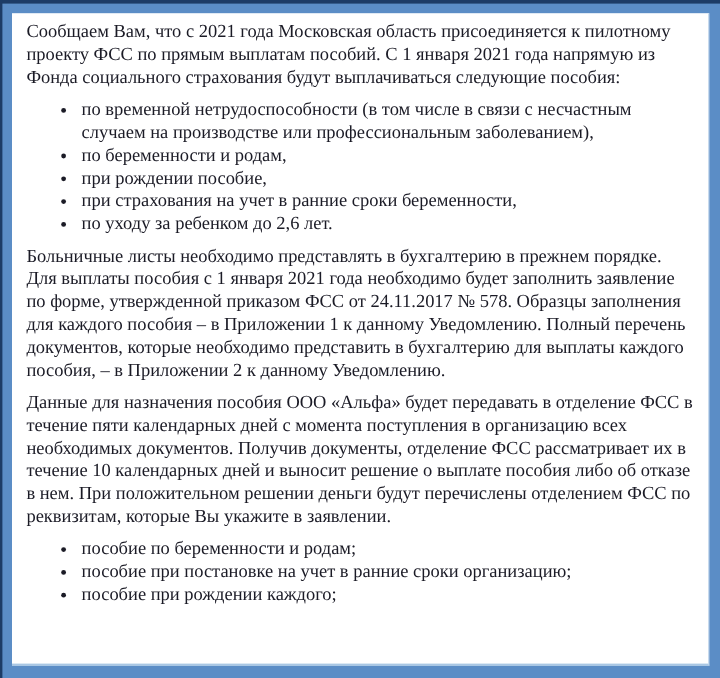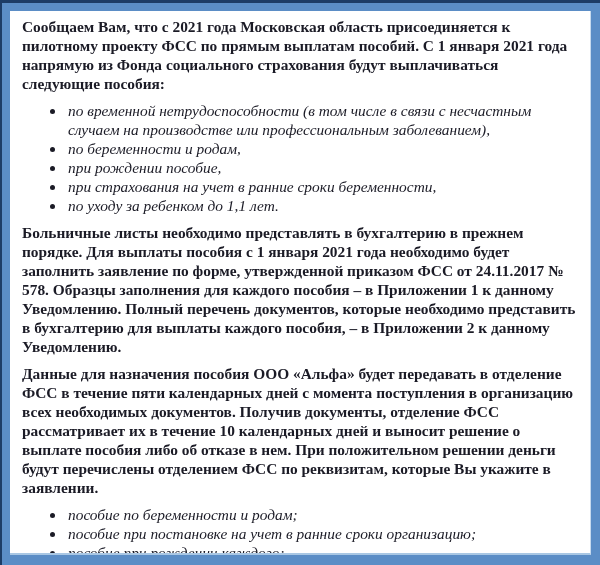--- a/index.html
+++ b/index.html
@@ -24,47 +24,45 @@
     border-right: 1px solid #c7daee;
     padding: 6px 10px 0 12px;
     overflow: hidden;
     font-size: 15.4px;
     line-height: 19px;
     color: #1b1b26;
   }
   .page p {
     margin: 0 0 8px 0;
     text-align: left;
-    font-weight: bold;
   }
   .page ul {
     margin: 0 0 8px 0;
     padding-left: 44px;
     list-style: disc outside;
-    font-style: italic;
   }
   .page li {
     margin: 0;
     padding-left: 2px;
   }
 </style>
 </head>
 <body>
 
 <div class="frame">
   <div class="page">
 
     <p>Сообщаем Вам, что с 2021 года Московская область присоединяется к пилотному проекту ФСС по прямым выплатам пособий. С 1 января 2021 года напрямую из Фонда социального страхования будут выплачиваться следующие пособия:</p>
 
     <ul>
       <li>по временной нетрудоспособности (в том числе в связи с несчастным случаем на производстве или профессиональным заболеванием),</li>
       <li>по беременности и родам,</li>
       <li>при рождении пособие,</li>
       <li>при страхования на учет в ранние сроки беременности,</li>
-      <li>по уходу за ребенком до 1,1 лет.</li>
+      <li>по уходу за ребенком до 2,6 лет.</li>
     </ul>
 
     <p>Больничные листы необходимо представлять в бухгалтерию в прежнем порядке. Для выплаты пособия с 1 января 2021 года необходимо будет заполнить заявление по форме, утвержденной приказом ФСС от 24.11.2017 № 578. Образцы заполнения для каждого пособия – в Приложении 1 к данному Уведомлению. Полный перечень документов, которые необходимо представить в бухгалтерию для выплаты каждого пособия, – в Приложении 2 к данному Уведомлению.</p>
 
     <p>Данные для назначения пособия ООО «Альфа» будет передавать в отделение ФСС в течение пяти календарных дней с момента поступления в организацию всех необходимых документов. Получив документы, отделение ФСС рассматривает их в течение 10 календарных дней и выносит решение о выплате пособия либо об отказе в нем. При положительном решении деньги будут перечислены отделением ФСС по реквизитам, которые  Вы укажите в заявлении.</p>
 
 
     <ul>
       <li>пособие по беременности и родам;</li>
       <li>пособие при постановке на учет в ранние сроки организацию;</li>

